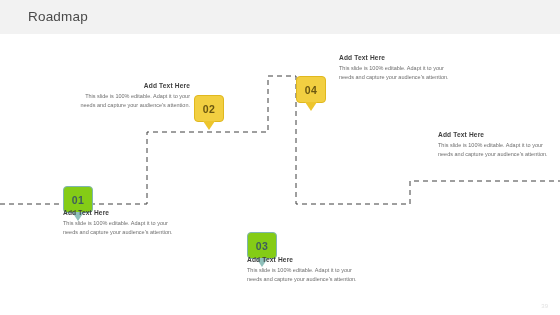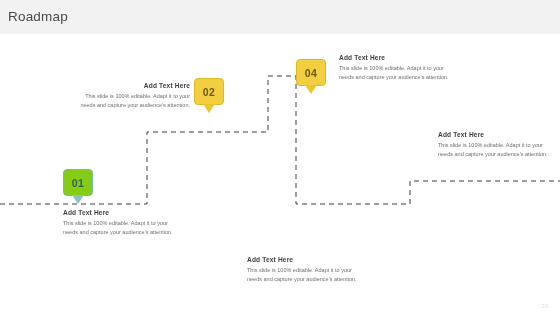--- a/index.html
+++ b/index.html
@@ -17,21 +17,21 @@
 
   
   #header-band {
     position: absolute;
     left: 0; top: 0;
     width: 560px; height: 34px;
     background: #f2f2f2;
   }
   #page-title {
     position: absolute;
-    left: 8px; top: 9px;
+    left: 28px; top: 9px;
     font-size: 13.5px;
     font-weight: 400;
     letter-spacing: 0.2px;
     color: #4a4a4a;
   }
 
   
   #roadmap-canvas {
     position: absolute;
     left: 0; top: 34px;
@@ -41,20 +41,21 @@
     position: absolute;
     left: 0; top: 0;
     width: 560px; height: 281px;
   }
 
   
   .marker {
     position: absolute;
     width: 39px;
     height: 35px;
+    margin-top: 17px;
   }
   .marker-box {
     position: absolute;
     left: 0; top: 0;
     width: 30px; height: 27px;
     border-radius: 4px;
     box-sizing: border-box;
     display: flex;
     align-items: center;
     justify-content: center;
@@ -148,20 +149,24 @@
 
   <div class="marker gold" style="left:194px; top:44px;padding-left:17px;">
     <div class="marker-box">02</div>
     <div class="marker-tip"></div>
   </div>
   <div class="text-block align-right" style="left:78px; top:48px;">
     <div class="tb-title">Add Text Here</div>
     <div class="tb-body">This slide is 100% editable. Adapt it to your needs and capture your audience's attention.</div>
   </div>
 
+  <div class="marker teal" style="left:247px; top:181px;">
+    <div class="marker-box">03</div>
+    <div class="marker-tip"></div>
+  </div>
   <div class="text-block align-left" style="left:247px; top:222px;">
     <div class="tb-title">Add Text Here</div>
     <div class="tb-body">This slide is 100% editable. Adapt it to your needs and capture your audience's attention.</div>
   </div>
 
   <div class="marker gold" style="left:296px; top:25px;">
     <div class="marker-box">04</div>
     <div class="marker-tip"></div>
   </div>
   <div class="text-block align-left" style="left:339px; top:20px;">

